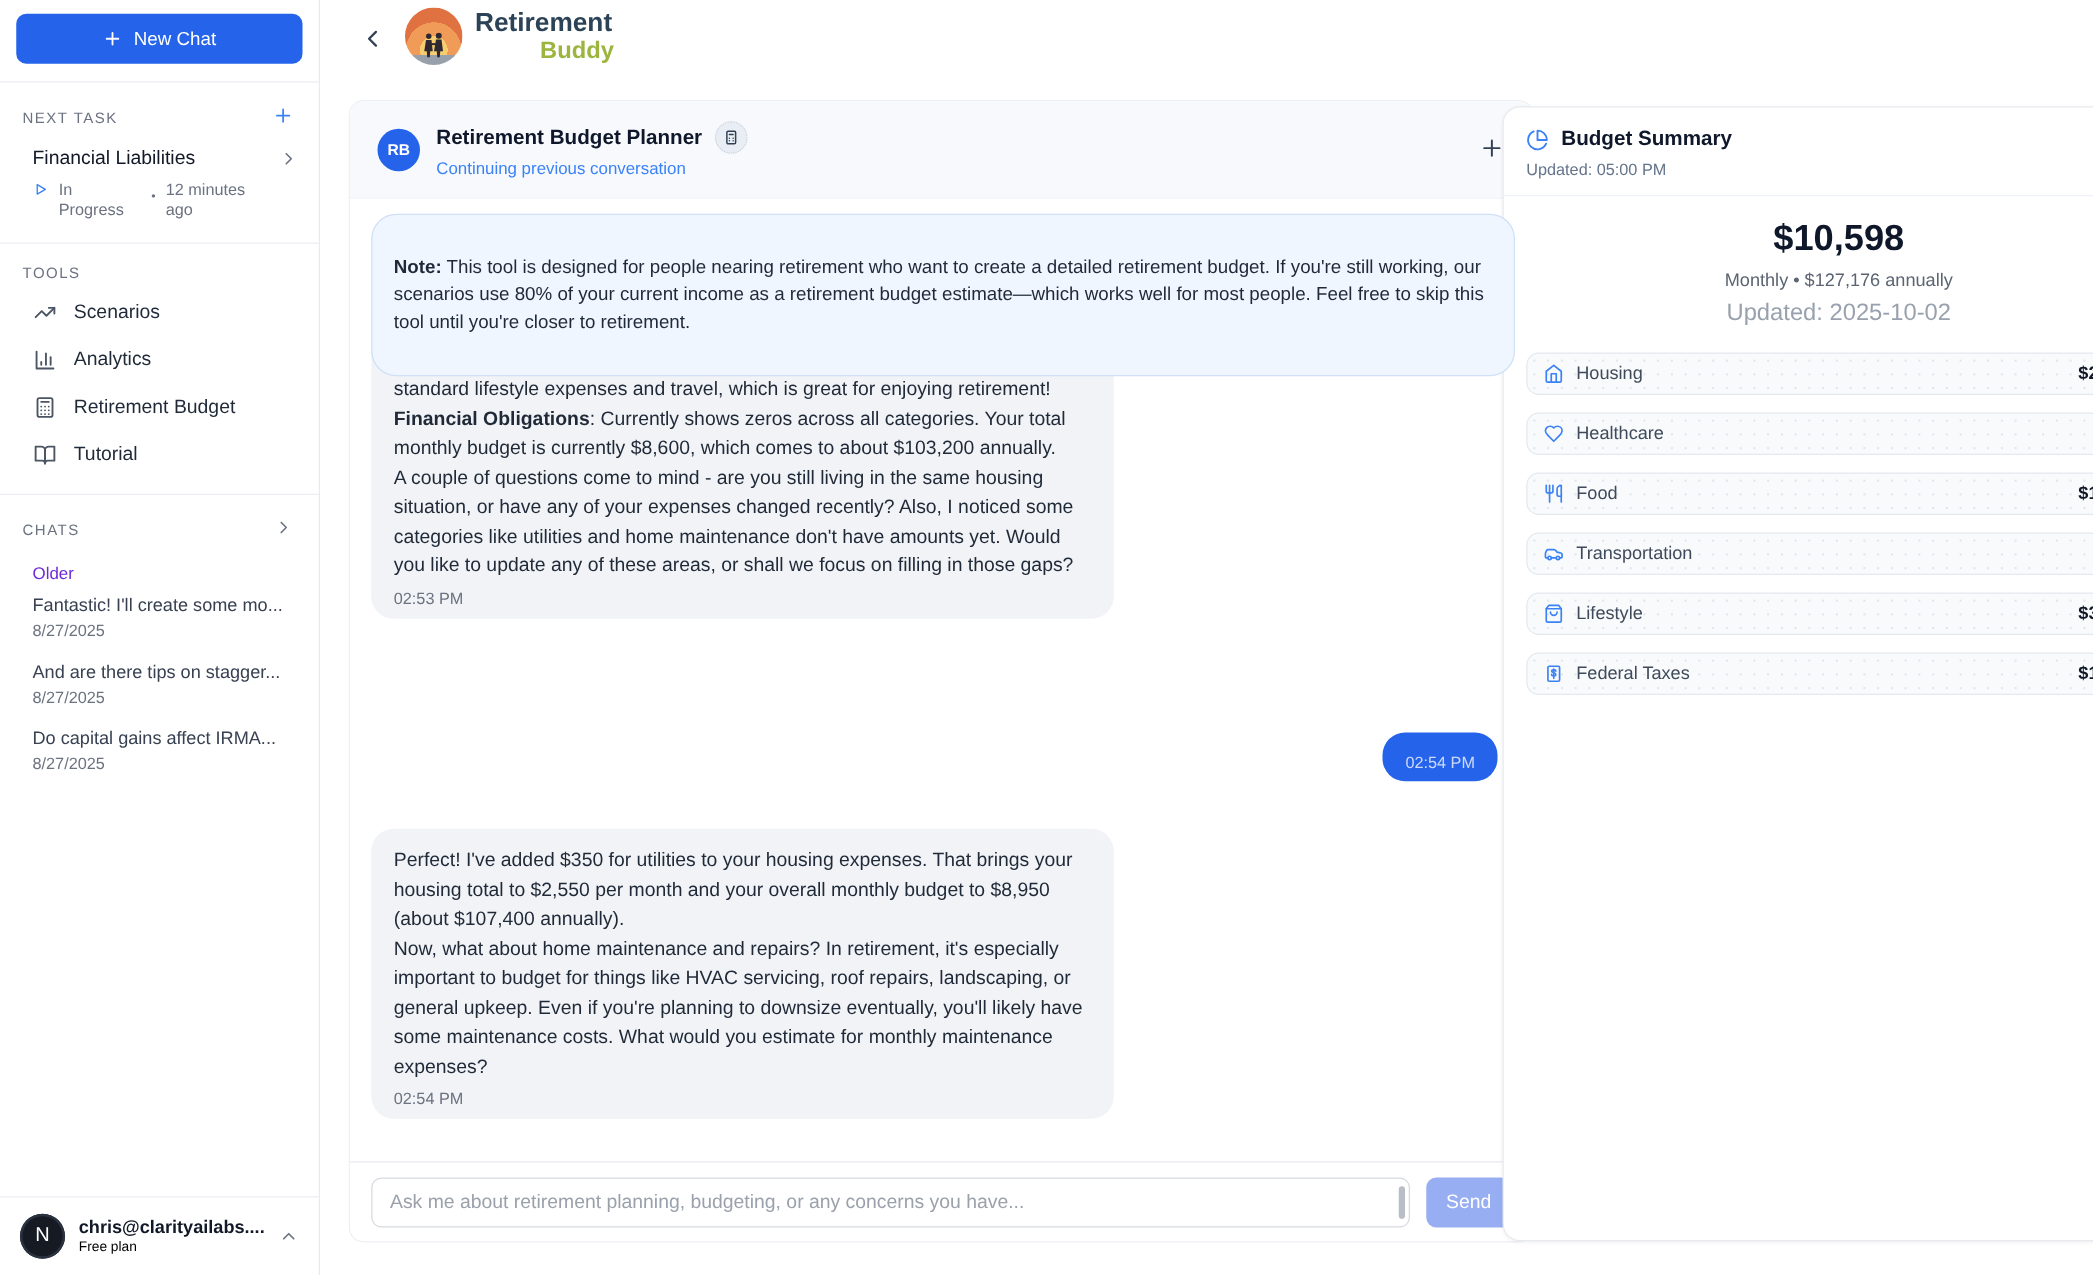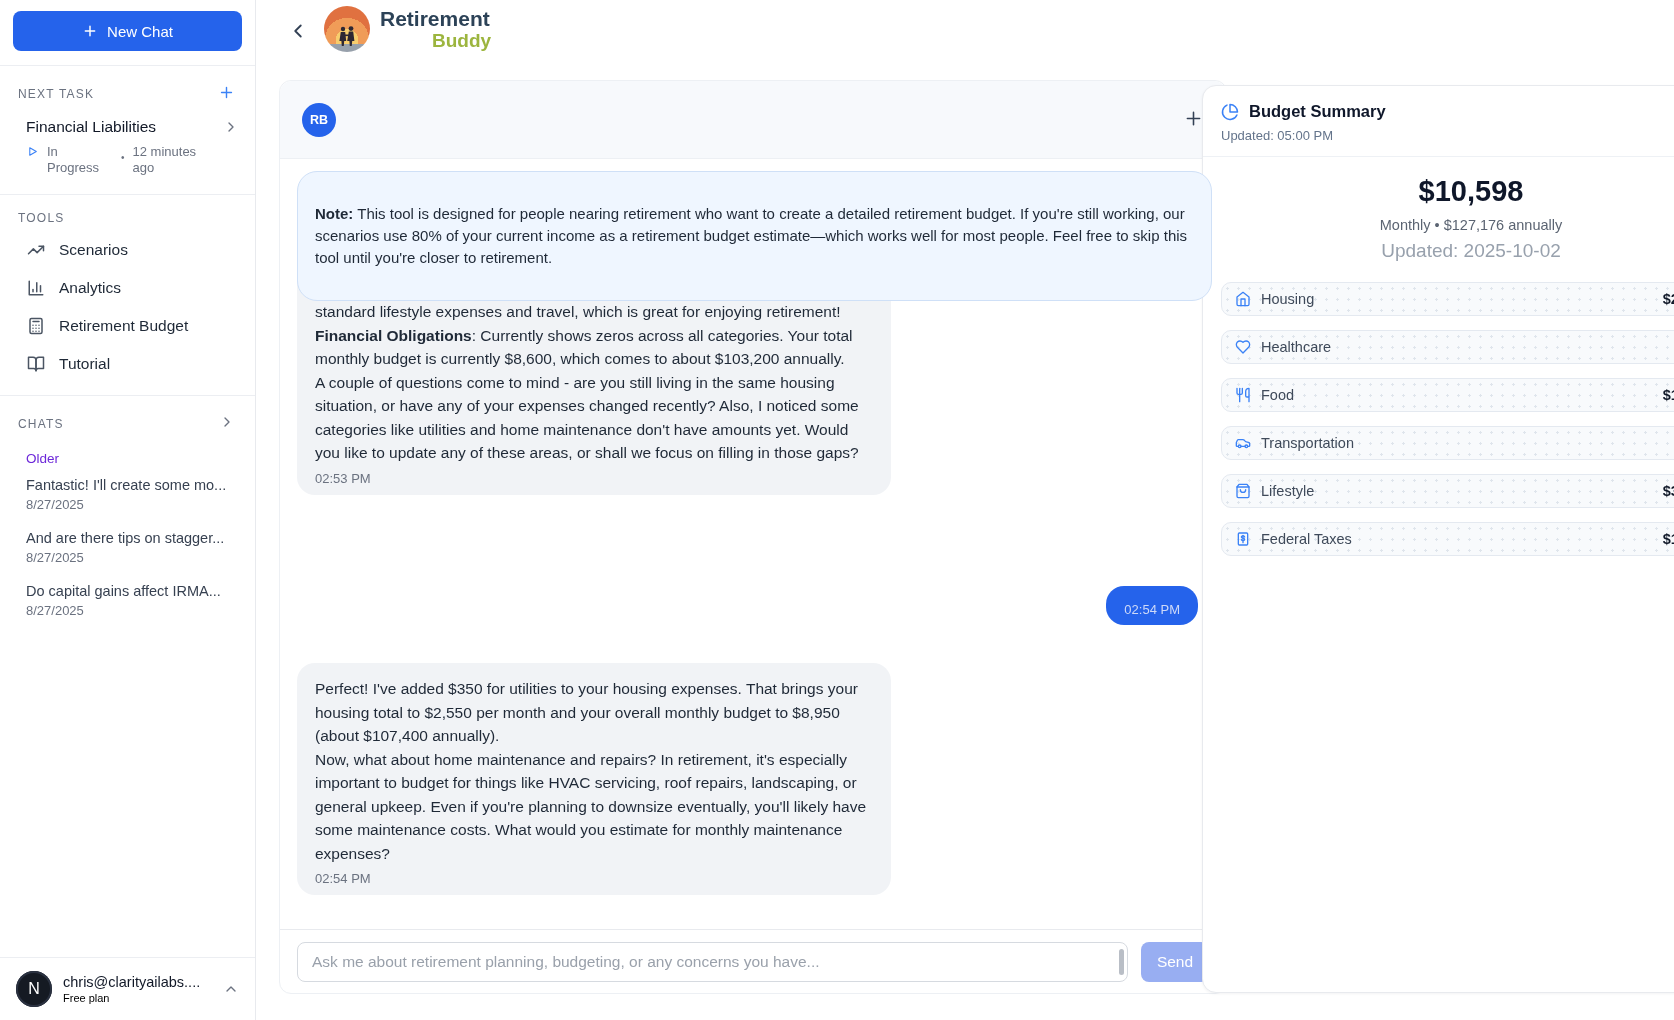--- a/index.html
+++ b/index.html
@@ -33,21 +33,21 @@
   .tool-label { font-size:15.5px; color:#1f2937; }
   .older-label { font-size:13.5px; color:#6d28d9; padding:10px 18px 2px 26px; }
   .chat-item { padding:9px 18px 9px 26px; cursor:pointer; }
   .chat-item-title { font-size:14.5px; color:#374151; white-space:nowrap; overflow:hidden; }
   .chat-item-date { font-size:13px; color:#6b7280; margin-top:4px; }
   .sb-spacer { flex:1; }
   .user-footer { border-top:1px solid #eceef2; padding:13px 16px; display:flex; align-items:center; gap:11px; cursor:pointer; }
   .avatar { width:36px; height:36px; border-radius:50%; background:#151a23; color:#fff;
     display:flex; align-items:center; justify-content:center; font-size:16px; box-shadow:inset 0 0 0 2px #2a3140; }
   .user-meta { flex:1; min-width:0; }
-  .user-email { font-size:14.5px; color:#111827; white-space:nowrap; overflow:hidden; }
+  .user-email { font-size:14.5px; color:#111827; white-space:nowrap; overflow:hidden;font-weight:bold; }
   .user-plan { font-size:11px; color:#000000; margin-top:2px; }
 
   
   .main-header { position:absolute; left:256px; top:0; right:0; height:62px; background:#fff; }
   .back-btn { position:absolute; left:26px; top:15px; width:32px; height:32px; background:none; border:none;
     color:#334155; cursor:pointer; display:flex; align-items:center; justify-content:center; }
   .logo { position:absolute; left:68px; top:6px; display:flex; align-items:center; gap:10px; }
   .logo-badge { width:46px; height:46px; border-radius:50%; position:relative; overflow:hidden;
     background:
       linear-gradient(to top, #97a0ab 0 17%, rgba(0,0,0,0) 17%),
@@ -275,20 +275,33 @@
       <div class="brand-bottom">Buddy</div>
     </div>
   </div>
 </div>
 
 <div class="chat-panel">
   <div class="chat-header">
     <div class="rb-avatar">
         <span>RB</span>
       </div>
+    <div>
+      <div class="chat-title-row">
+        <span class="chat-title">Retirement Budget Planner</span>
+        <span class="calc-badge">
+            <svg width="12" height="12" viewBox="0 0 24 24" fill="none" stroke="currentColor" stroke-width="2.4" stroke-linecap="round">
+              <rect x="5" y="2" width="14" height="20" rx="2"></rect>
+              <path d="M9 7h6"></path>
+              <path d="M9 13h.01M15 13h.01M9 17h.01M15 17h.01"></path>
+            </svg>
+          </span>
+      </div>
+      <div class="chat-subtitle">Continuing previous conversation</div>
+    </div>
     <button class="chat-plus-btn">
       <span class="ico">
           <svg width="21" height="21" viewBox="0 0 24 24" fill="none" stroke="currentColor" stroke-width="1.8" stroke-linecap="round">
             <path d="M12 5v14M5 12h14"></path>
           </svg>
         </span>
     </button>
   </div>
 
   <div class="note-box">

